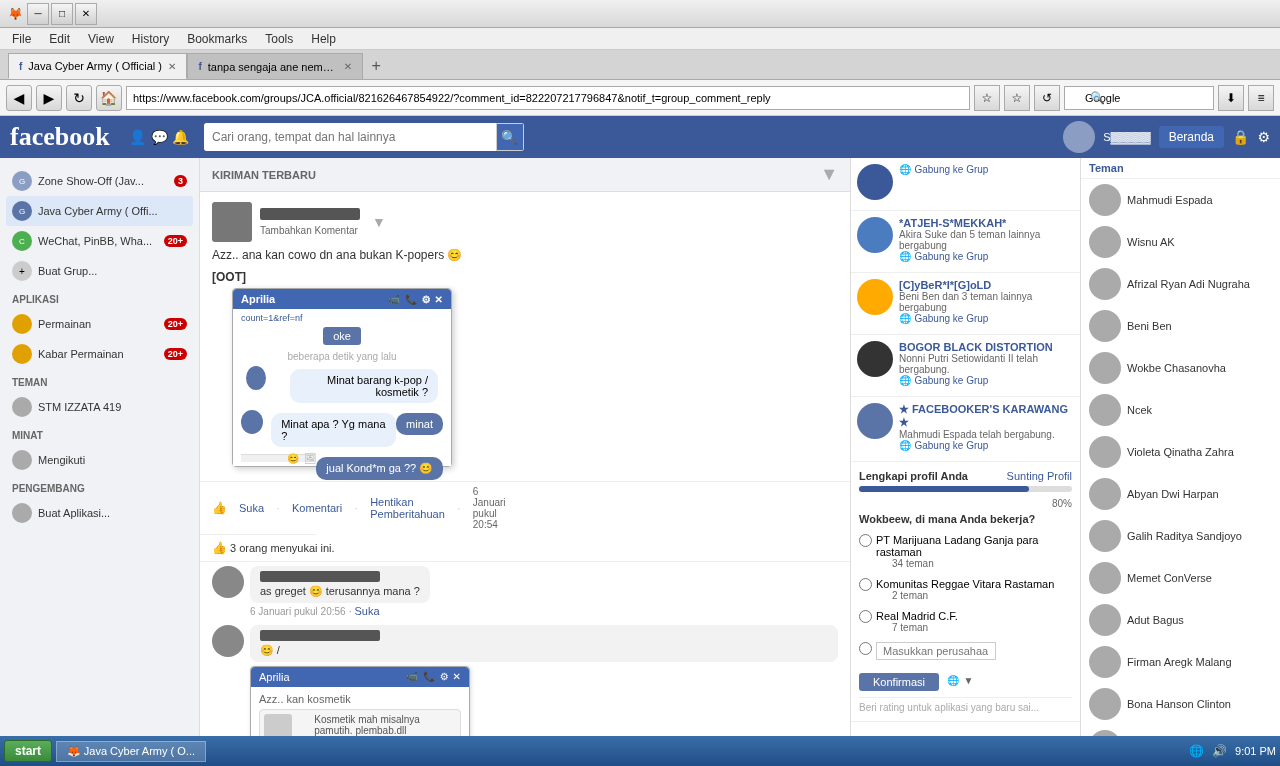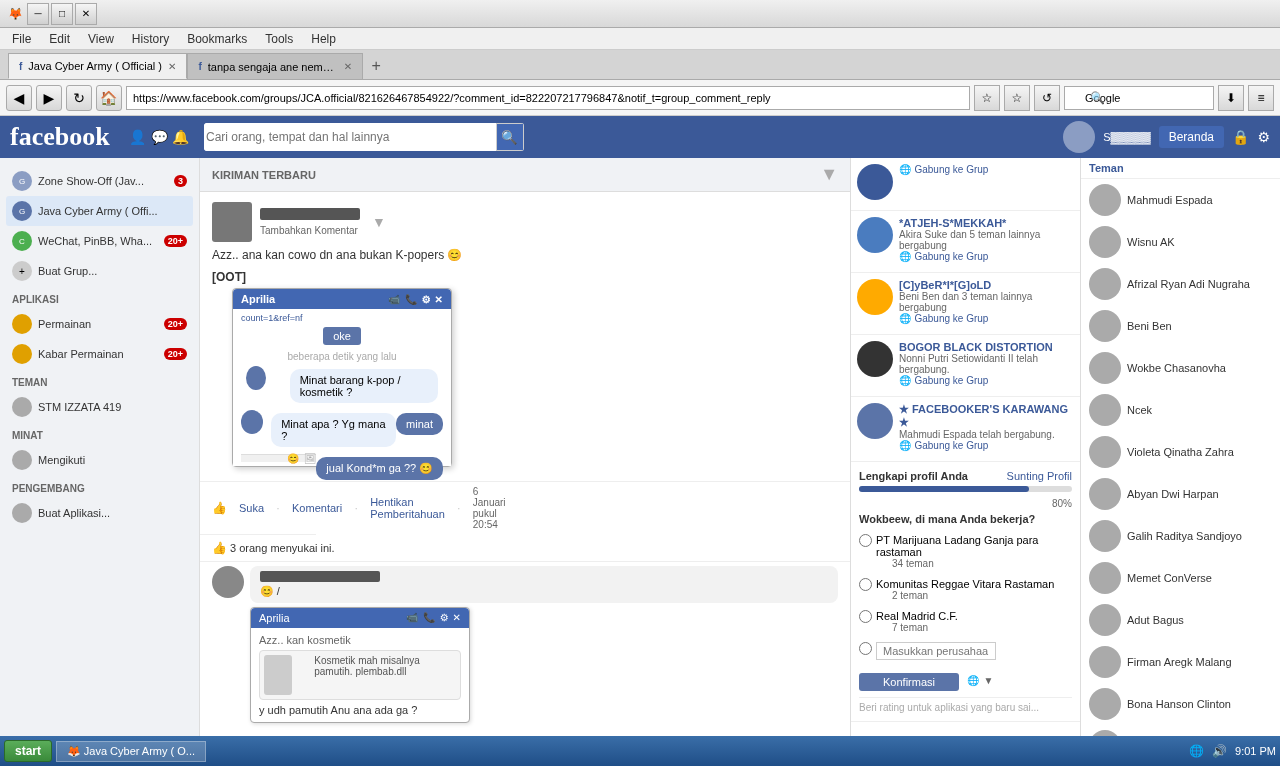--- a/index.html
+++ b/index.html
@@ -172,21 +172,21 @@
     .rside-join-btn { font-size: 10px; color: #3b5998; cursor: pointer; display: flex; align-items: center; gap: 3px; }
 
     
     .profile-complete { padding: 8px; border-bottom: 1px solid #eee; }
     .profile-complete-header { display: flex; justify-content: space-between; font-size: 11px; font-weight: bold; color: #333; margin-bottom: 4px; }
     .profile-bar { background: #ddd; height: 6px; border-radius: 3px; margin-bottom: 6px; }
     .profile-bar-fill { background: #3b5998; height: 6px; border-radius: 3px; }
     .profile-question { font-size: 11px; color: #333; font-weight: bold; margin-bottom: 4px; }
     .radio-option { display: flex; align-items: flex-start; gap: 4px; margin: 9px 0; font-size: 11px; }
     .radio-sub { font-size: 10px; color: #666; padding-left: 16px; }
-    .confirm-btn { background: #5b74a8; color: white; border: none; padding: 3px 24px; font-size: 11px; cursor: pointer; border-radius: 3px; margin-top: 4px; }
+    .confirm-btn { background: #5b74a8; color: white; border: none; padding: 3px 14px; font-size: 11px; cursor: pointer; border-radius: 3px; margin-top: 4px; }
 
     
     .friends-right { width: 200px; border-left: 1px solid #ddd; background: white; overflow-y: auto; flex-shrink: 0; }
     .friend-item { display: flex; align-items: center; gap: 6px; padding: 5px 8px; cursor: pointer; }
     .friend-avatar { width: 32px; height: 32px; background: #bbb; border-radius: 50%; flex-shrink: 0; }
     .friend-name { font-size: 11px; color: #333; }
 
     
     .taskbar {
       background: linear-gradient(to bottom, #3a6ea8, #1f4e87);
@@ -292,21 +292,21 @@
   </div>
 
   <div class="fb-header">
     <span class="fb-logo">facebook</span>
     <span style="display:flex; gap:4px; margin-right:4px;">
       <span style="color:white; font-size:14px; cursor:pointer;">👤</span>
       <span style="color:white; font-size:14px; cursor:pointer;">💬</span>
       <span style="color:white; font-size:14px; cursor:pointer;">🔔</span>
     </span>
     <div style="display:flex; align-items:center; background:white; border-radius:3px; overflow:hidden; flex:1; max-width:320px;">
-      <input class="fb-search-bar" style="border: none; outline: none; flex: 1 1 0%; padding: 0px 2px;" placeholder="Cari orang, tempat dan hal lainnya">
+      <input class="fb-search-bar" style="border: none; outline: none; flex: 1 1 0%; padding: 0px 8px;" placeholder="Cari orang, tempat dan hal lainnya">
       <button class="fb-search-btn">🔍</button>
     </div>
     <div class="fb-nav-right">
       <div style="width:32px; height:32px; background:#8b9dc3; border-radius:50%;"></div>
       <span style="color:white; font-size:11px;">S▓▓▓▓▓</span>
       <button class="fb-nav-btn">Beranda</button>
       <span style="color:white; font-size:14px;">🔒</span>
       <span style="color:white; font-size:14px;">⚙</span>
     </div>
   </div>
@@ -393,21 +393,21 @@
                 <span>📹</span>
                 <span>📞</span>
                 <span>⚙</span>
                 <span>✕</span>
               </div>
             </div>
             <div class="chat-body">
               <div class="chat-url">count=1&amp;ref=nf</div>
               <button class="chat-btn">oke</button>
               <div class="chat-time">beberapa detik yang lalu</div>
-              <div style="display:flex; align-items:flex-start; gap:20px; margin:4px 5px;">
+              <div style="display:flex; align-items:flex-start; gap:20px; margin:4px 5px;text-align:right;">
                 <div class="chat-avatar" style="background:#5b74a8; width:24px; height:24px; border-radius:50%;"></div>
                 <div class="chat-message">Minat barang k-pop / kosmetik ?</div>
               </div>
               <div style="text-align:right; margin:4px 0;">
                 <span class="chat-message-right">minat</span>
               </div>
               <div style="display:flex; align-items:flex-start; gap:4px; margin:4px 0;">
                 <div class="chat-avatar" style="background:#5b74a8; width:24px; height:24px; border-radius:50%;"></div>
                 <div class="chat-message">Minat apa ? Yg mana ?</div>
               </div>
@@ -432,20 +432,35 @@
           <span class="action-link">Hentikan Pemberitahuan</span>
           <span style="color:#ccc;">·</span>
           <span class="post-meta">6 Januari pukul 20:54</span>
         </div>
 
         <div class="likes-row">
           <span style="font-size:12px; color:#aaa;">👍</span>
           <span>3 orang menyukai ini.</span>
         </div>
 
+        <div class="comment">
+          <div class="comment-avatar" style="background:#888;"></div>
+          <div>
+            <div class="comment-body">
+              <span class="blurred-name" style="display:inline-block; height:11px; background:#555; width:120px;"></span>
+              <div class="comment-text">
+                <span>as greget 😊 terusannya mana ?</span>
+              </div>
+            </div>
+            <div class="comment-meta">
+              <span>6 Januari pukul 20:56</span>
+              · <span class="action-link">Suka</span>
+            </div>
+          </div>
+        </div>
 
         <div class="comment">
           <div class="comment-avatar" style="background:#888;"></div>
           <div style="flex:1;">
             <div class="comment-body">
               <span class="blurred-name" style="display:inline-block; height:11px; background:#555; width:120px;"></span>
               <div class="comment-text">
                 <span>😊 /</span>
               </div>
             </div>

